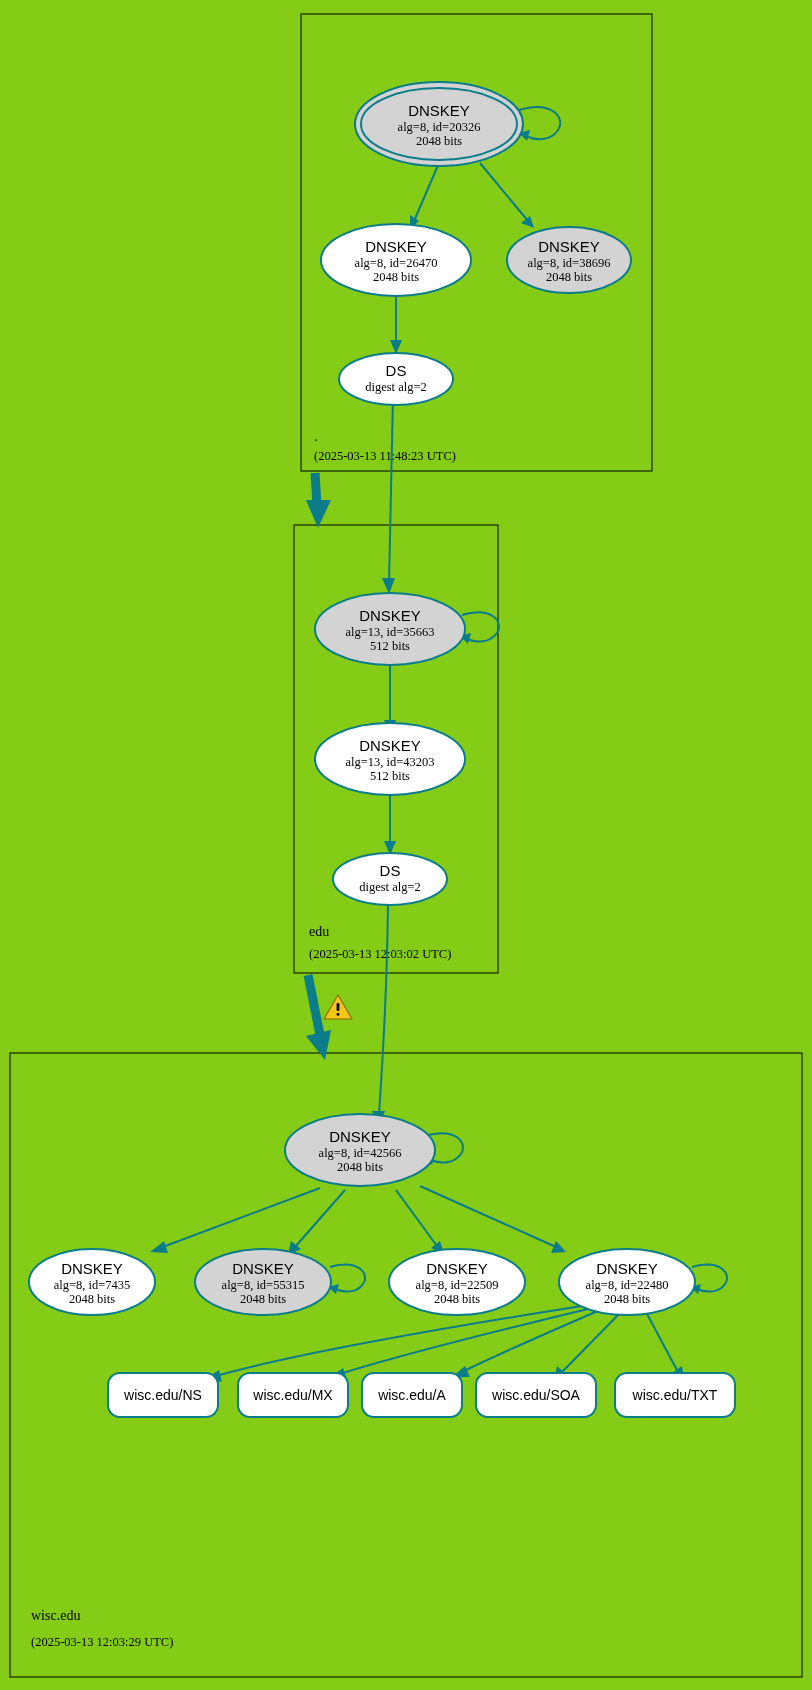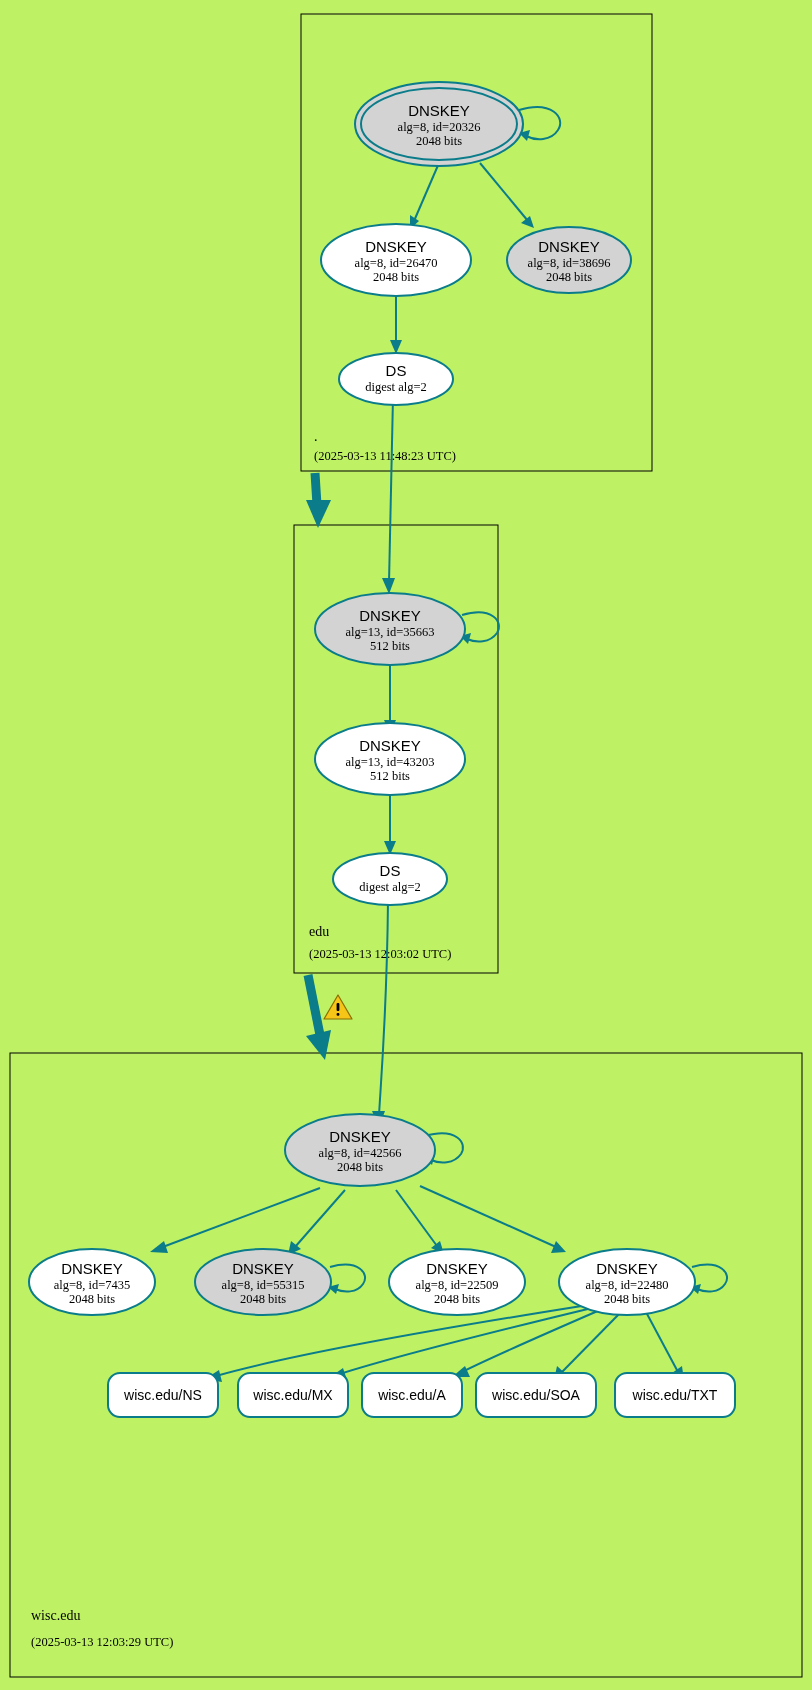--- a/index.html
+++ b/index.html
@@ -4,21 +4,21 @@
 <style>
   html, body {
     margin: 0;
     padding: 0;
     background: #ffffff;
   }
   #stage {
     position: relative;
     width: 812px;
     height: 1690px;
-    background: #bef264;
+    background: #84cc16;
     font-family: "Liberation Sans", sans-serif;
     overflow: hidden;
   }
   svg.layer {
     position: absolute;
     top: 0;
     left: 0;
     width: 812px;
     height: 1690px;
   }

